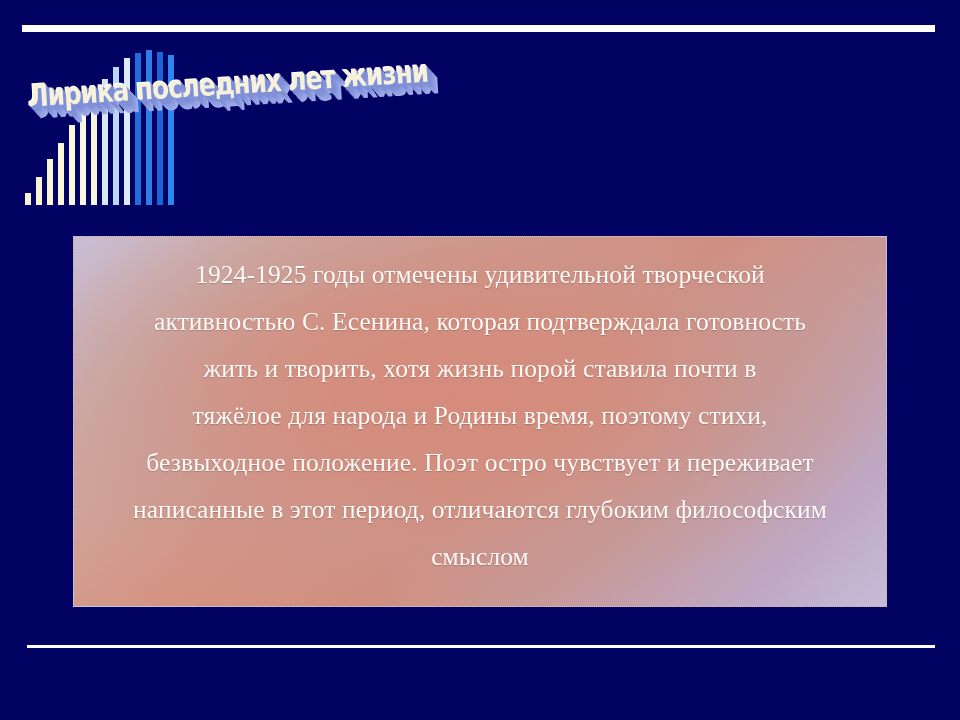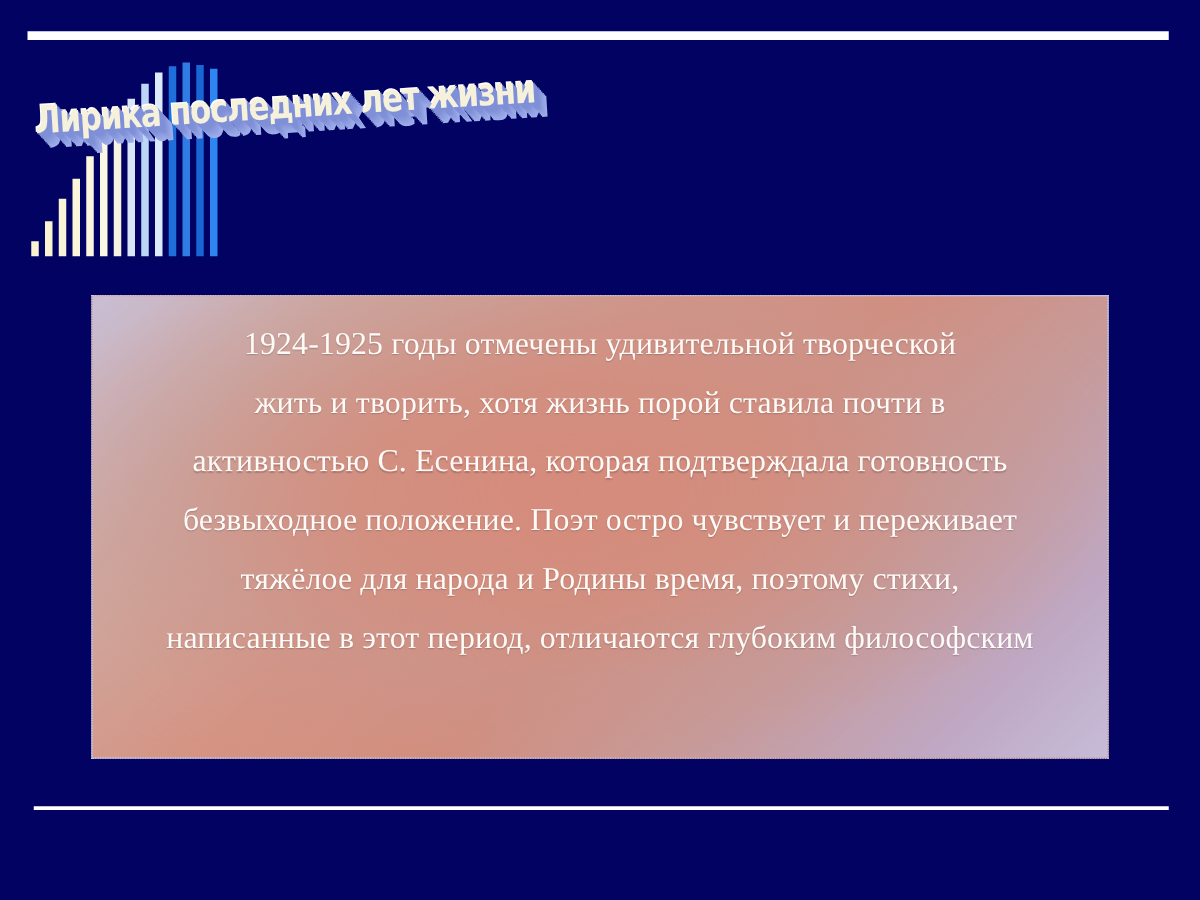--- a/index.html
+++ b/index.html
@@ -159,23 +159,24 @@
 
   <div id="title-wrap">
     <div id="title-rot">
       <span id="title-text" style="font-size: 25px;">Лирика последних лет жизни</span>
     </div>
   </div>
 
   <div id="content-box">
     <div id="content-body">
         <div>1924-1925 годы отмечены удивительной творческой</div>
+        <div>активностью С. Есенина, которая подтверждала готовность</div>
         <div>жить и творить, хотя жизнь порой ставила почти в</div>
-        <div>активностью С. Есенина, которая подтверждала готовность</div>
+        <div>тяжёлое для народа и Родины время, поэтому стихи,</div>
         <div>безвыходное положение. Поэт остро чувствует и переживает</div>
-        <div>тяжёлое для народа и Родины время, поэтому стихи,</div>
         <div>написанные в этот период, отличаются глубоким философским</div>
+        <div>смыслом</div>
       </div>
   </div>
 
   <div id="bottom-rule"></div>
 
 </div>
 
 </body></html>

